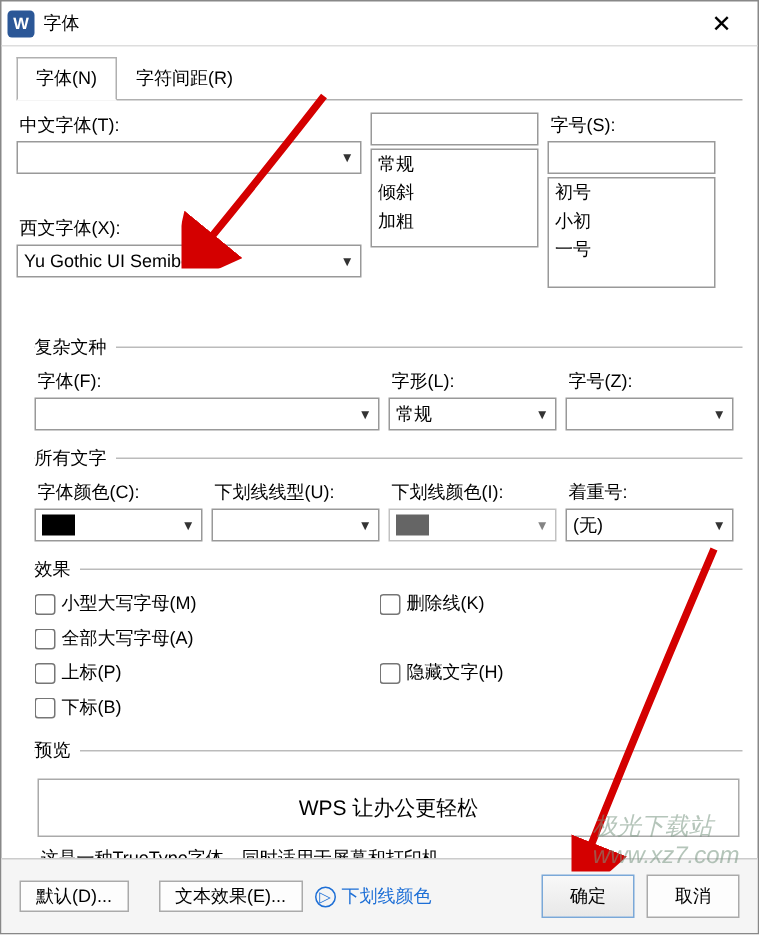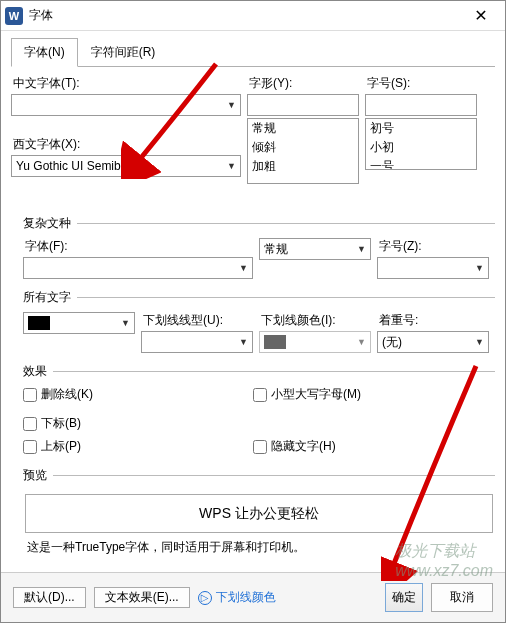--- a/index.html
+++ b/index.html
@@ -22,21 +22,21 @@
 .listbox div { padding: 1px 4px; }
 fieldset { border: none; border-top: 1px solid #bbb; padding-top: 6px; margin-top: 6px; margin-left: 12px; }
 legend { font-size: 12px; padding-right: 6px; }
 .chk-row { display: flex; margin-bottom: 6px; }
 .chk { display: flex; align-items: center; font-size: 12px; width: 230px; cursor: pointer; }
 .chk input { margin-right: 4px; width: 14px; height: 14px; }
 .preview-box { border: 1px solid #aaa; height: 39px; display: flex; align-items: center; justify-content: center; font-size: 14px; margin: 4px 2px; }
 .desc { font-size: 12px; margin: 6px 4px 10px 4px; }
 .footer { border-top: 1px solid #ccc; padding: 10px 12px; display: flex; align-items: center; position: absolute; bottom: 0; left: 0; right: 0; background: #f5f5f5; }
 .btn { font-size: 12px; padding: 1px 10px; border: 1px solid #aaa; background: #fdfdfd; cursor: pointer; }
-.btn-primary { background: linear-gradient(#f8f8f8,#e8e8e8); border: 1px solid #7aa8d8; padding: 5px 6px; }
+.btn-primary { background: linear-gradient(#f8f8f8,#e8e8e8); border: 1px solid #7aa8d8; padding: 5px 18px; }
 .link { color: #1e6fd6; font-size: 12px; display: flex; align-items: center; cursor: pointer; margin-left: 8px; }
 .circle-i { width: 14px; height: 14px; border: 1.5px solid #1e6fd6; border-radius: 50%; margin-right: 4px; display:flex;align-items:center;justify-content:center;font-size:10px;color:#1e6fd6;}
 .arrow-red { position: absolute; pointer-events: none; }
 .watermark { position: absolute; right: 12px; bottom: 42px; font-size: 16px; color: rgba(120,150,130,0.55); font-style: italic; pointer-events: none; }
 .input-field { border: 1px solid #999; height: 22px; font-size: 12px; padding: 0 4px; width: 100%; }
 .colorbox { width: 22px; height: 14px; background: #000; display: inline-block; }
 </style>
 </head>
 <body>
 
@@ -55,32 +55,31 @@
 
     <div class="row">
       <div class="col" style="width:230px">
         <div class="lbl">中文字体(T):</div>
         <div class="combo">
             <span></span>
             <span class="arrow">▼</span>
           </div>
       </div>
       <div class="col" style="width:112px">
-        <div class="lbl">字形(Y):</div>
         <input class="input-field" style="margin-bottom: 2px;">
         <div class="listbox" style="height:66px">
           <div>常规</div>
           <div>倾斜</div>
           <div>加粗</div>
         </div>
       </div>
       <div class="col" style="width:112px">
         <div class="lbl">字号(S):</div>
         <input class="input-field" style="margin-bottom: 2px;">
-        <div class="listbox" style="height:52px">
+        <div class="listbox" style="height:74px">
           <div>初号</div>
           <div>小初</div>
           <div>一号</div>
         </div>
       </div>
     </div>
 
     <div class="row" style="margin-top:-52px">
       <div class="col" style="width:230px">
         <div class="lbl">西文字体(X):</div>
@@ -97,39 +96,41 @@
       <legend>复杂文种</legend>
       <div class="row">
         <div class="col" style="width:230px">
           <div class="lbl">字体(F):</div>
           <div class="combo">
               <span></span>
               <span class="arrow">▼</span>
             </div>
         </div>
         <div class="col" style="width:112px">
+          <div class="lbl">字形(L):</div>
           <div class="combo">
               <span>常规</span>
               <span class="arrow">▼</span>
             </div>
         </div>
         <div class="col" style="width:112px">
           <div class="lbl">字号(Z):</div>
           <div class="combo">
               <span></span>
               <span class="arrow">▼</span>
             </div>
         </div>
       </div>
     </fieldset>
 
     <fieldset>
       <legend>所有文字</legend>
       <div class="row">
         <div class="col" style="width:112px">
+          <div class="lbl">字体颜色(C):</div>
           <div class="combo">
               <span class="colorbox"></span>
               <span class="arrow">▼</span>
             </div>
         </div>
         <div class="col" style="width:112px">
           <div class="lbl">下划线线型(U):</div>
           <div class="combo">
               <span></span>
               <span class="arrow">▼</span>
@@ -150,57 +151,61 @@
             </div>
         </div>
       </div>
     </fieldset>
 
     <fieldset>
       <legend>效果</legend>
       <div class="chk-row">
         <label class="chk">
             <input type="checkbox" style="">
+            <span>小型大写字母(M)</span>
+          </label>
+        <label class="chk">
+            <input type="checkbox" style="">
             <span>删除线(K)</span>
           </label>
-        <label class="chk">
-            <input type="checkbox" style="">
-            <span>小型大写字母(M)</span>
-          </label>
-      </div>
-      <div class="chk-row">
+      </div>
+      <div class="chk-row">
+        <label class="chk">
+            <input type="checkbox" style="">
+            <span>全部大写字母(A)</span>
+          </label>
+      </div>
+      <div class="chk-row">
+        <label class="chk">
+            <input type="checkbox" style="">
+            <span>上标(P)</span>
+          </label>
+        <label class="chk">
+            <input type="checkbox" style="">
+            <span>隐藏文字(H)</span>
+          </label>
       </div>
       <div class="chk-row">
         <label class="chk">
             <input type="checkbox" style="">
             <span>下标(B)</span>
-          </label>
-      </div>
-      <div class="chk-row">
-        <label class="chk">
-            <input type="checkbox" style="">
-            <span>上标(P)</span>
-          </label>
-        <label class="chk">
-            <input type="checkbox" style="">
-            <span>隐藏文字(H)</span>
           </label>
       </div>
     </fieldset>
 
     <fieldset>
       <legend>预览</legend>
       <div class="preview-box">WPS 让办公更轻松</div>
       <div class="desc">这是一种TrueType字体，同时适用于屏幕和打印机。</div>
     </fieldset>
   </div>
 
   <div class="footer">
     <button class="btn">默认(D)...</button>
-    <button class="btn" style="margin-left:8px">文本效果(E)...</button>
+    <button class="btn" style="margin-left:20px">文本效果(E)...</button>
     <div class="link">
         <span class="circle-i">▷</span>
         <span>下划线颜色</span>
       </div>
     <div style="flex:1"></div>
     <button class="btn btn-primary">确定</button>
     <button class="btn" style="margin-left:8px;padding:5px 18px">取消</button>
   </div>
 
   <svg class="arrow-red" style="left:120px;top:58px" width="110" height="120">

